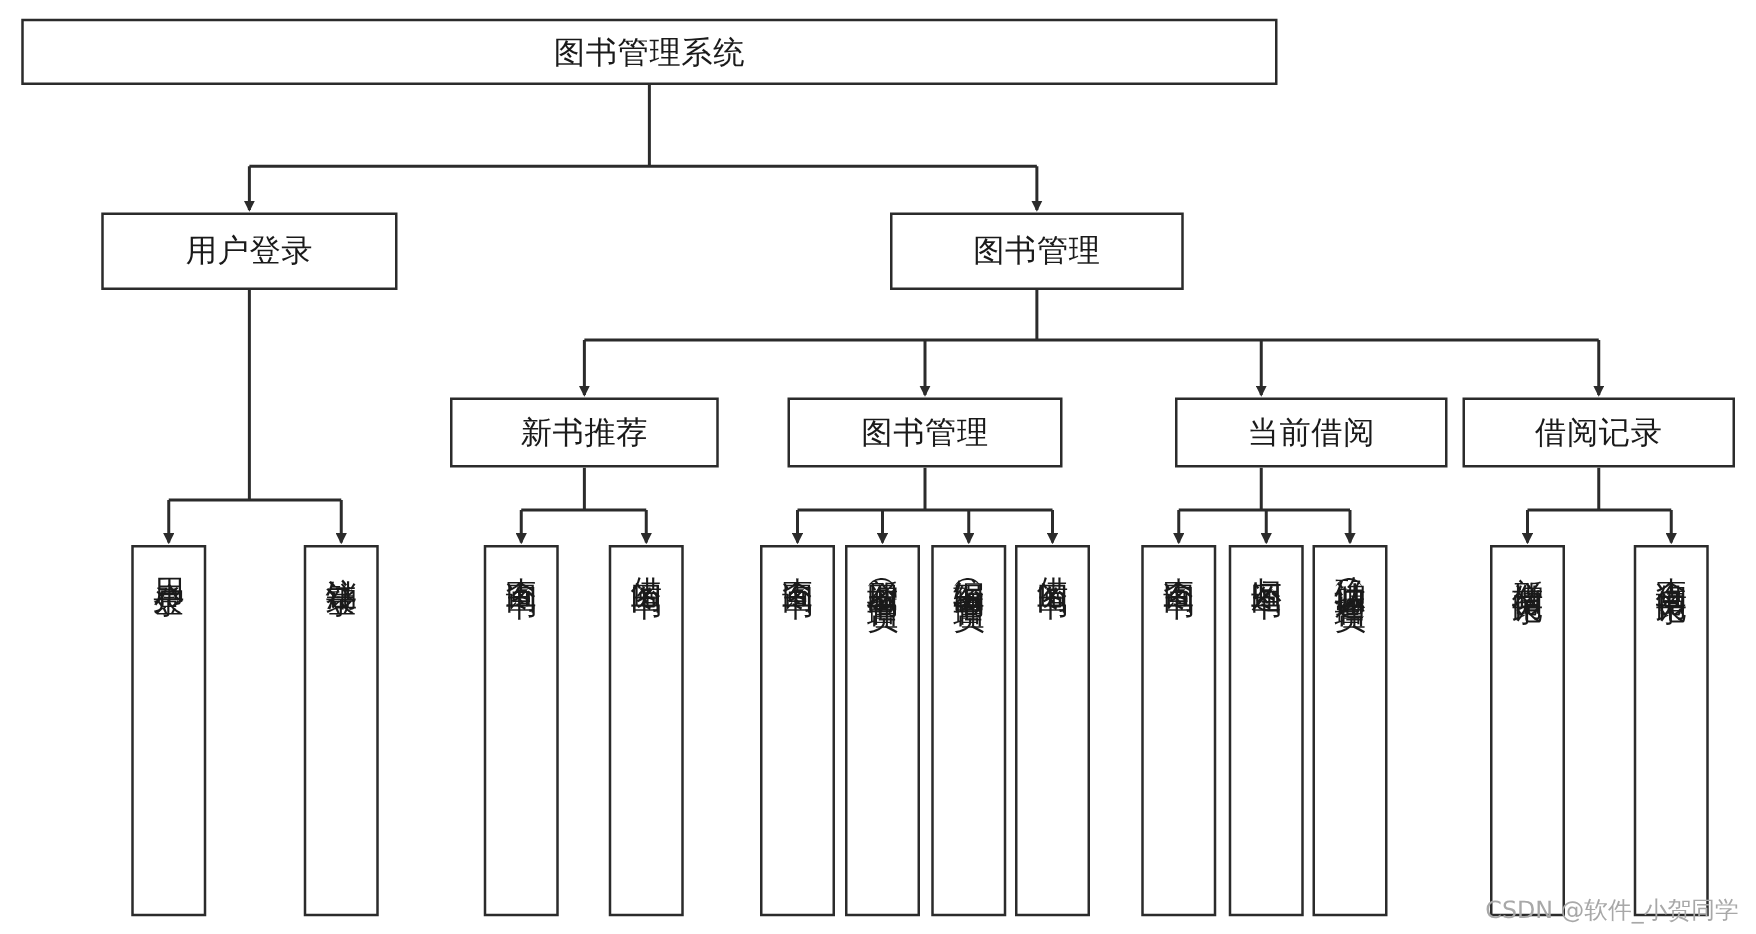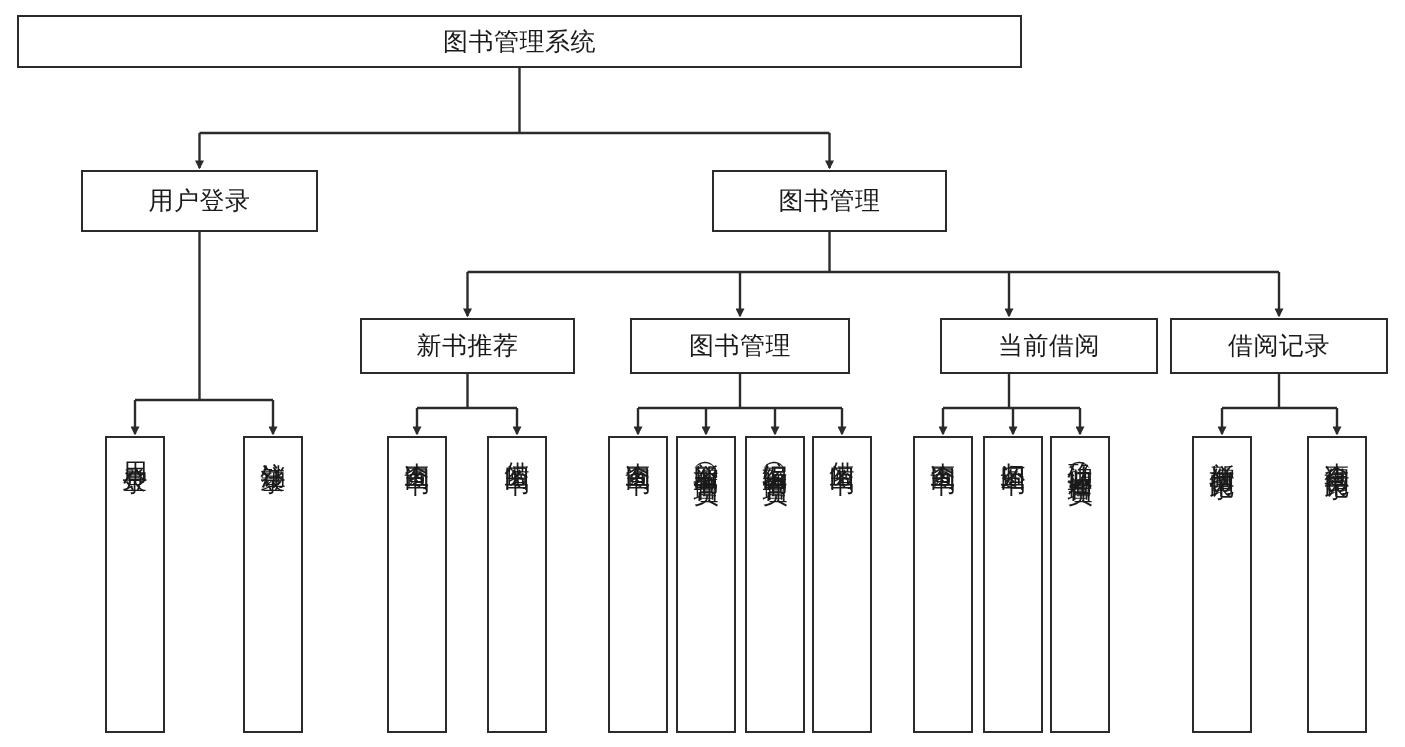--- a/index.html
+++ b/index.html
@@ -171,13 +171,14 @@
         <span class="node-label">确认归还（管理员）</span>
       </div>
       <div class="node vertical" style="left: 1192px; top: 436px; width: 60px; height: 297px;">
         <span class="node-label">新增借阅记录</span>
       </div>
       <div class="node vertical" style="left: 1307px; top: 436px; width: 60px; height: 297px;">
         <span class="node-label">查询借阅记录</span>
       </div>
     </div>
 
+  <div id="watermark">CSDN @软件_小贺同学</div>
 </div>
 
 </body></html>

